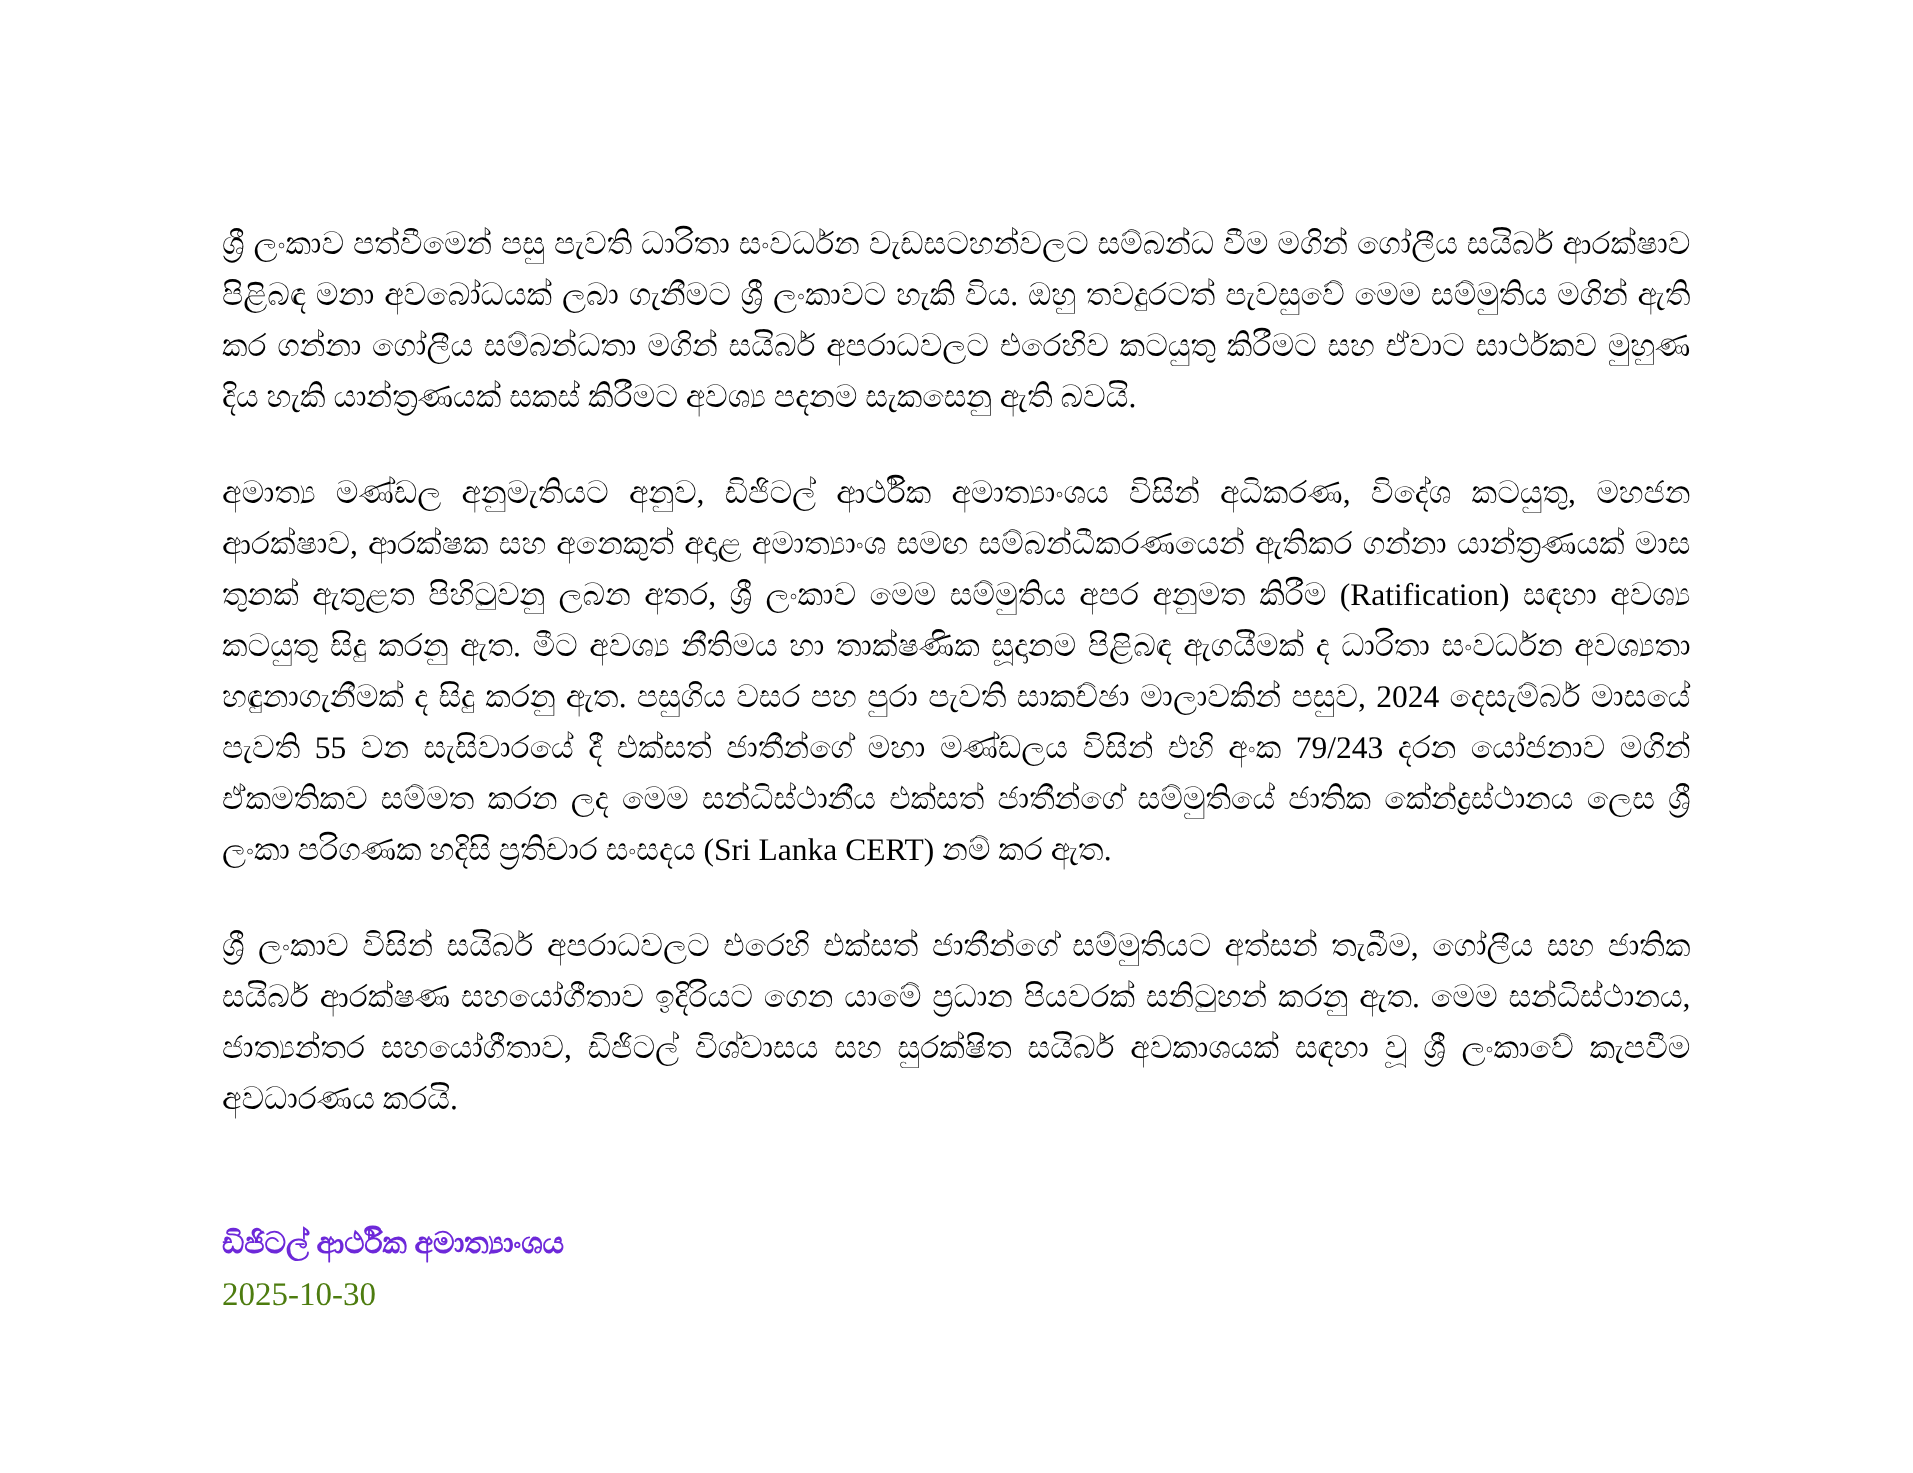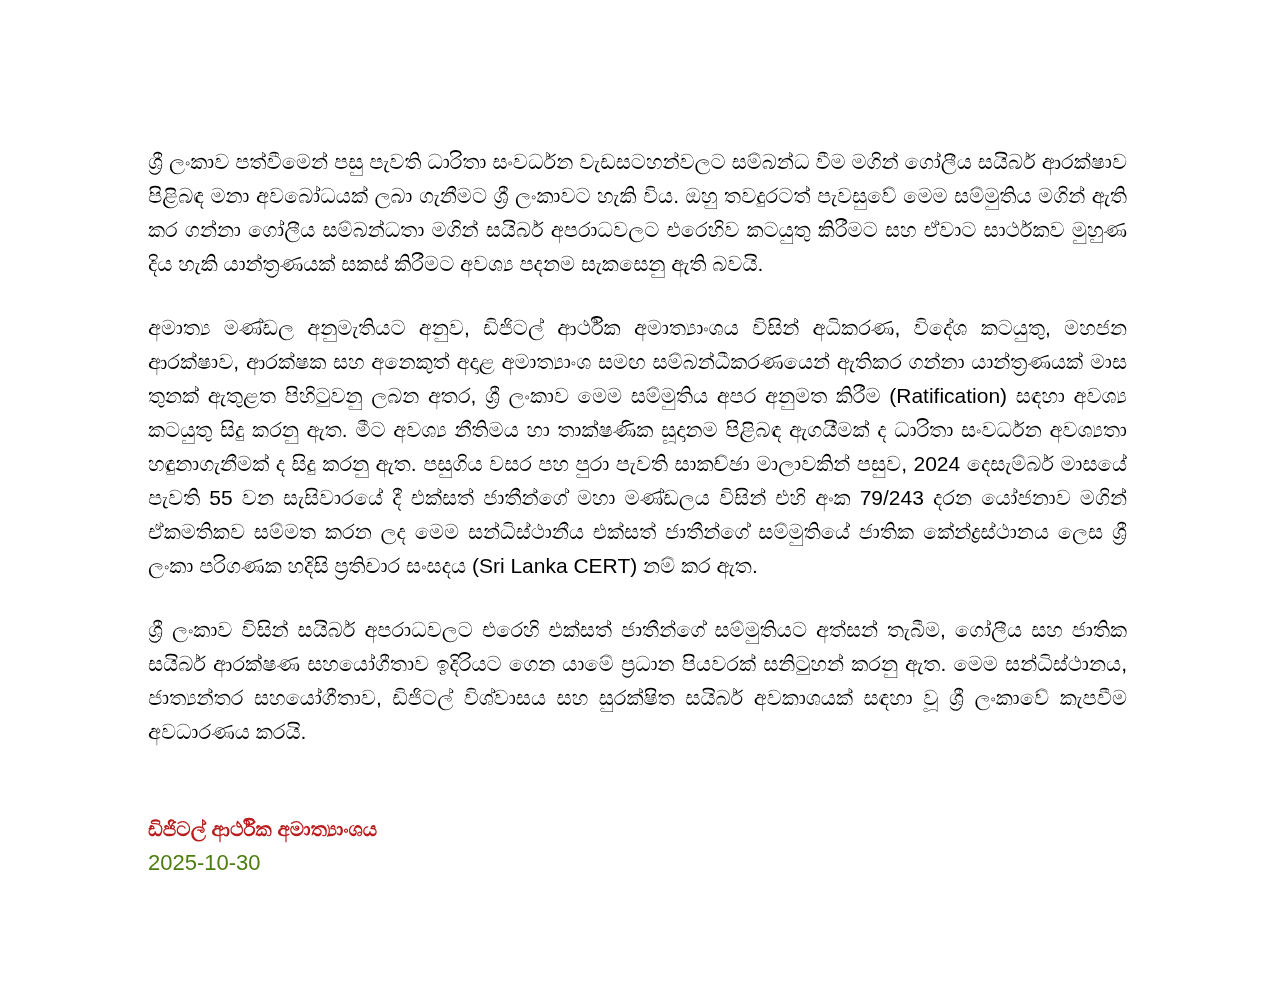--- a/index.html
+++ b/index.html
@@ -7,41 +7,41 @@
     margin: 0;
     padding: 0;
     background: #ffffff;
   }
   .page {
     position: relative;
     width: 1275px;
     height: 982px;
     background: #ffffff;
     overflow: hidden;
-    font-family: Liberation Sans, sans-serif;
+    font-family: Liberation Serif, serif;
     color: #000000;
   }
   .content {
     padding: 145px 148px 0 148px;
   }
   .para {
     margin: 0 0 30px 0;
     font-size: 21px;
     line-height: 34px;
     text-align: justify;
     color: #000000;
   }
   .signature {
     margin-top: 64px;
   }
   .signature .org {
     font-weight: bold;
     font-size: 20px;
     line-height: 32px;
-    color: #b91c1c;
+    color: #6d28d9;
   }
   .signature .date {
     font-weight: normal;
     font-size: 22px;
     line-height: 36px;
     color: #4d7c0f;
   }
 </style>
 </head>
 <body>

